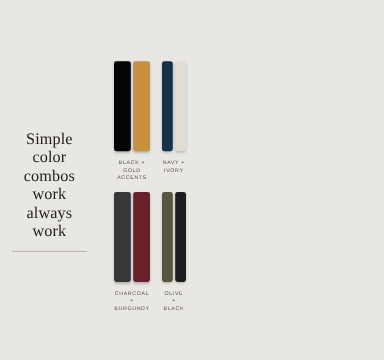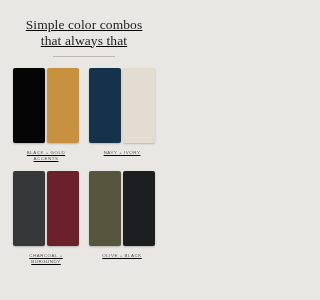--- a/index.html
+++ b/index.html
@@ -14,23 +14,22 @@
     font-family: "Liberation Sans", sans-serif;
     -webkit-font-smoothing: antialiased;
   }
   .page {
     width: 168px;
     height: 300px;
     box-sizing: border-box;
     background: #e9e7e4;
     position: relative;
     display: flex;
-    flex-direction: column;
+    flex-direction: row;
     align-items: center;
-    text-decoration: underline;
   }
 
   
   .header {
     width: 100%;
     padding: 17px 10px 0 10px;
     box-sizing: border-box;
     text-align: center;
   }
   .title {
@@ -93,21 +92,21 @@
   }
 </style>
 </head>
 <body style="background: rgb(233, 231, 228);">
 
 <div class="page" style="background: rgb(233, 231, 228);">
 
   <div class="header">
     <h1 class="title" style="color: rgb(35, 33, 31);">
       <span class="title-line">Simple color combos</span>
-      <span class="title-line">that always that</span>
+      <span class="title-line">work always work</span>
     </h1>
     <div class="divider" style="background: rgb(187, 184, 179);"></div>
   </div>
 
   <div class="grid">
 
     <div class="combo">
       <div class="swatches">
         <div class="swatch" style="background: rgb(5, 5, 5);"></div>
         <div class="swatch" style="background: rgb(200, 145, 63);"></div>

